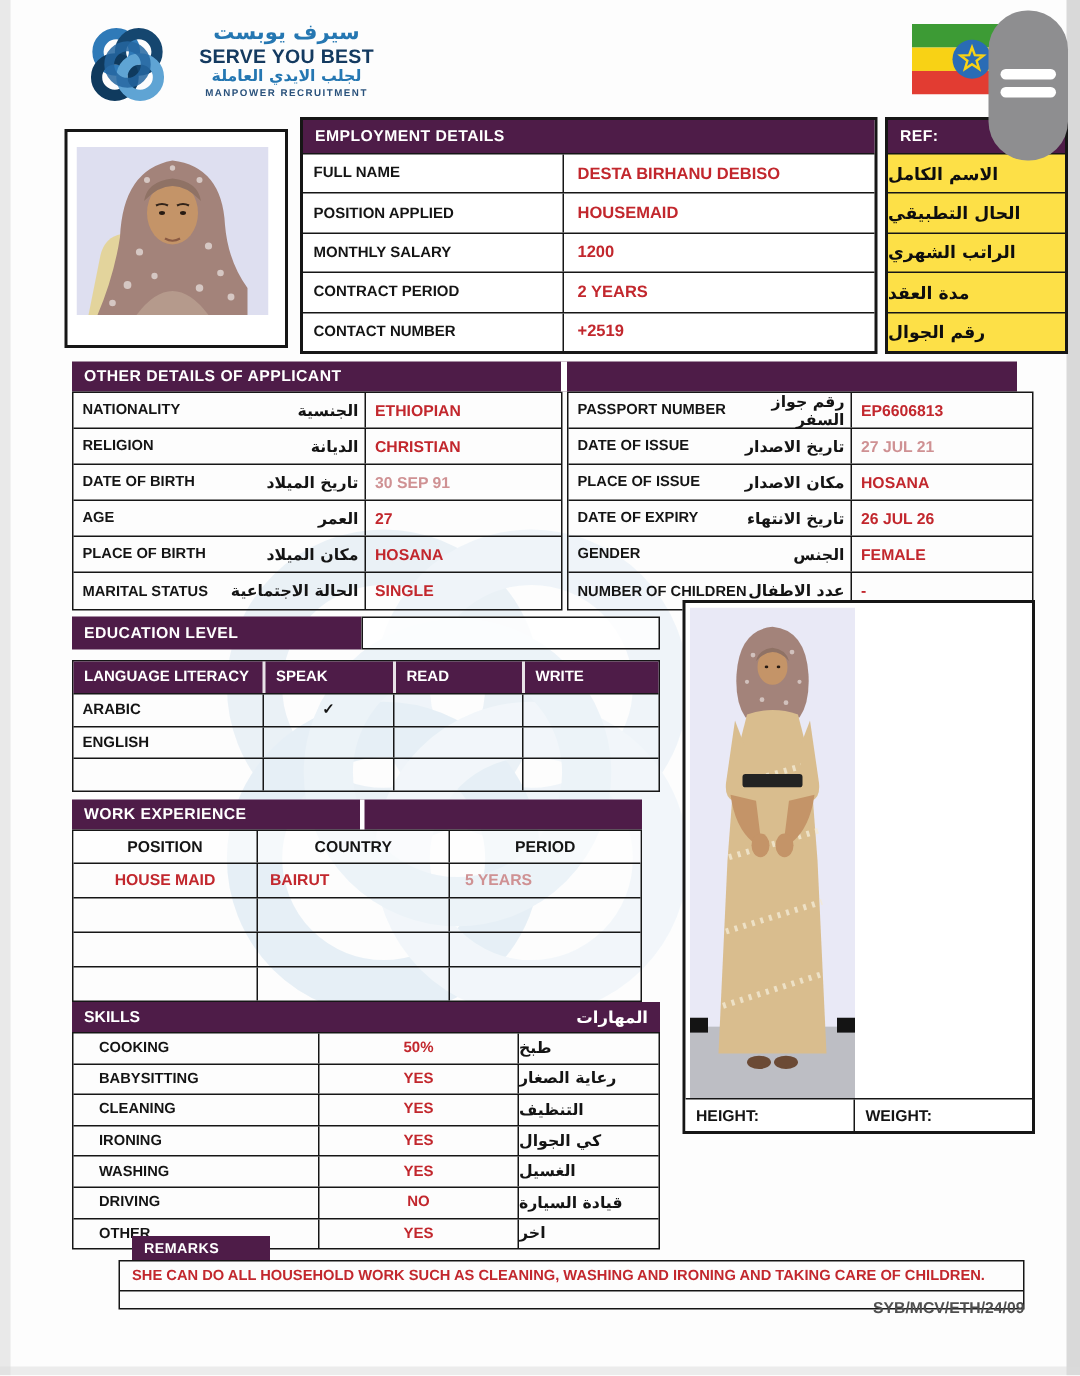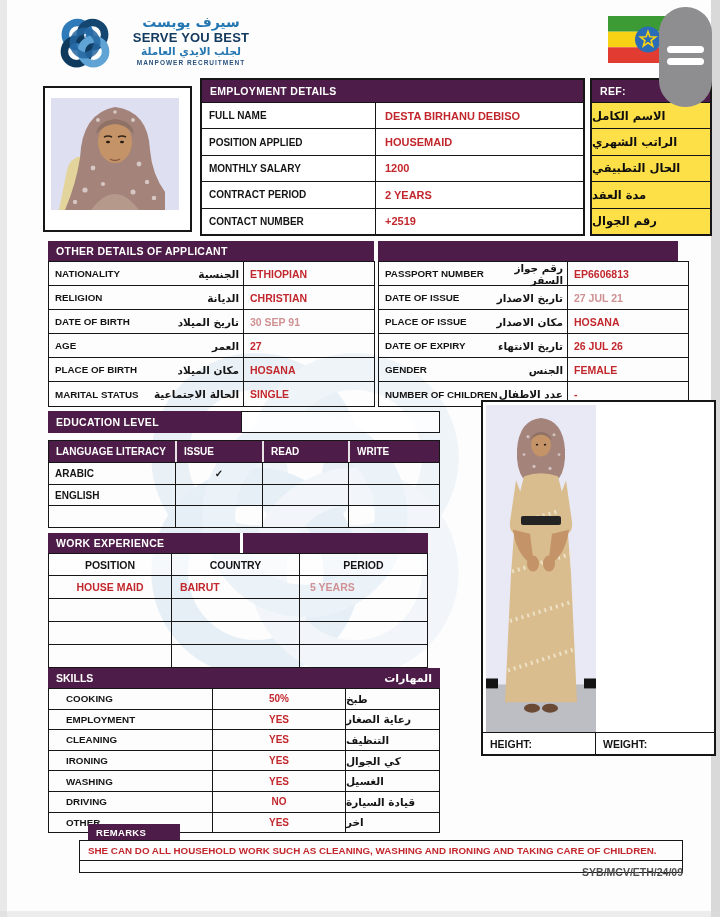--- a/index.html
+++ b/index.html
@@ -79,21 +79,21 @@
   .skbar .ar{font:700 11px "DejaVu Sans",sans-serif;}
   .sk{position:absolute;left:48px;top:688px;width:392px;border:1.6px solid #161616;box-sizing:border-box;}
   .skrow{display:flex;height:19.6px;border-bottom:1.2px solid #161616;}
   .skrow:last-child{border-bottom:none;}
   .sklbl{width:152px;display:flex;align-items:center;padding-left:6px;font-weight:700;font-size:9.8px;box-sizing:border-box;margin-left:11px;}
   .skval{width:134px;border-left:1.2px solid #161616;border-right:1.2px solid #161616;display:flex;
          align-items:center;justify-content:center;font-weight:700;font-size:10px;color:#c2272d;box-sizing:border-box;}
   .skar{flex:1;display:flex;align-items:center;justify-content:flex-end;padding-right:6px;
         font:700 10.5px "DejaVu Sans",sans-serif;}
   
-  .pp{position:absolute;left:481px;top:400px;width:235px;height:356px;border:2px solid #161616;background:#fff;box-sizing:border-box;}
+  .pp{position:absolute;left:455px;top:400px;width:235px;height:356px;border:2px solid #161616;background:#fff;box-sizing:border-box;}
   .pp svg{position:absolute;left:3px;top:3px;width:110px;height:327px;}
   .pprow{position:absolute;left:0;right:0;bottom:0;height:21px;border-top:1.6px solid #161616;display:flex;background:#fff;}
   .ppc{display:flex;align-items:center;padding-left:7px;font-weight:700;font-size:10.5px;box-sizing:border-box;}
   
   .rmbar{position:absolute;left:88px;top:824px;width:92px;height:16px;font-size:9.5px;}
   .rmbox{position:absolute;left:79px;top:840px;width:604px;height:33px;border:1.6px solid #161616;box-sizing:border-box;}
   .rmtext{height:19px;border-bottom:1.2px solid #161616;display:flex;align-items:center;padding-left:8px;
           font-weight:700;font-size:9.8px;color:#c2272d;}
   .fcode{position:absolute;left:480px;top:866px;width:203px;text-align:right;font-weight:700;font-size:10.5px;color:#4f4f4f;z-index:1;}
 </style>
@@ -197,22 +197,22 @@
     </div>
     <div class="erow">
       <div class="lbl">CONTACT NUMBER</div>
       <div class="val">+2519</div>
     </div>
   </div>
 
   <div class="refp">
     <div class="pbar">REF:</div>
     <div class="rrow" dir="rtl">الاسم الكامل</div>
+    <div class="rrow" dir="rtl">الحال التطبيقي</div>
     <div class="rrow" dir="rtl">الراتب الشهري</div>
-    <div class="rrow" dir="rtl">الحال التطبيقي</div>
     <div class="rrow" dir="rtl">مدة العقد</div>
     <div class="rrow" dir="rtl">رقم الجوال</div>
   </div>
 
   <div class="odbar pbar">OTHER DETAILS OF APPLICANT</div>
   <div class="gap" style="left:374px;top:241px;width:4px;height:20px;"></div>
 
   <div class="odt" style="left:48px;top:261px;width:327px;">
     <div class="odrow">
       <div class="odlbl" style="width:194px;">
@@ -302,21 +302,21 @@
       <div class="odval">-</div>
     </div>
   </div>
 
   <div class="edubar pbar">EDUCATION LEVEL</div>
   <div class="educell"></div>
 
   <div class="lang">
     <div class="lhead">
       <div class="hc" style="width:126px;">LANGUAGE LITERACY</div>
-      <div class="hc sep" style="width:87px;">ISSUE</div>
+      <div class="hc sep" style="width:87px;">SPEAK</div>
       <div class="hc sep" style="width:86px;">READ</div>
       <div class="hc sep" style="flex:1;">WRITE</div>
     </div>
     <div class="lrow">
       <div class="c0">ARABIC</div>
       <div class="c" style="width:87px;">✓</div>
       <div class="c" style="width:86px;"></div>
       <div class="c" style="flex:1;"></div>
     </div>
     <div class="lrow">
@@ -367,21 +367,21 @@
     <span>SKILLS</span>
     <span class="ar" dir="rtl">المهارات</span>
   </div>
   <div class="sk">
     <div class="skrow">
       <div class="sklbl">COOKING</div>
       <div class="skval">50%</div>
       <div class="skar" dir="rtl">طبخ</div>
     </div>
     <div class="skrow">
-      <div class="sklbl">EMPLOYMENT</div>
+      <div class="sklbl">BABYSITTING</div>
       <div class="skval">YES</div>
       <div class="skar" dir="rtl">رعاية الصغار</div>
     </div>
     <div class="skrow">
       <div class="sklbl">CLEANING</div>
       <div class="skval">YES</div>
       <div class="skar" dir="rtl">التنظيف</div>
     </div>
     <div class="skrow">
       <div class="sklbl">IRONING</div>

